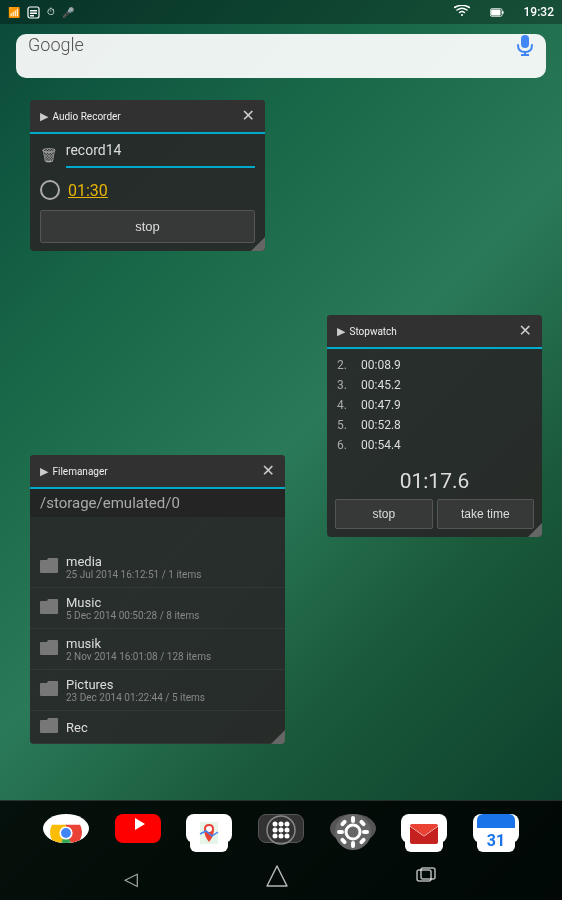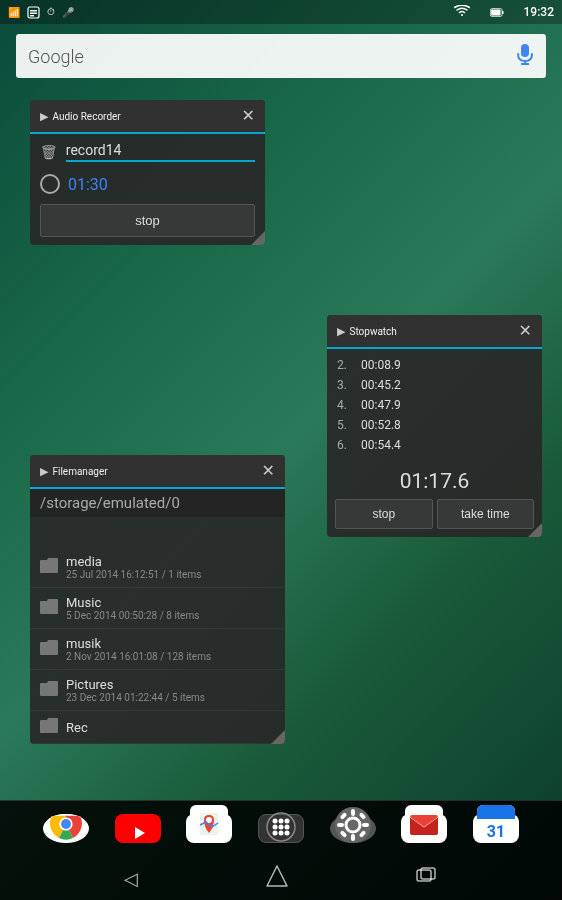--- a/index.html
+++ b/index.html
@@ -47,23 +47,23 @@
     }
 
     
     .search-bar {
       position: absolute;
       top: 34px;
       left: 16px;
       right: 16px;
       height: 44px;
       background: rgba(255,255,255,0.92);
-      border-radius: 3px;
-      display: flex;
-      align-items: center;
+      border-radius: 10px;
+      display: flex;
+      align-items: flex-start;
       padding: 0 12px;
       z-index: 50;
     }
     .search-bar-text {
       flex: 1;
       font-size: 18px;
       color: #555;
       font-weight: 300;
     }
     .mic-icon {
@@ -130,37 +130,38 @@
     }
     .trash-icon {
       color: #aaa;
       font-size: 14px;
     }
     .audio-filename {
       flex: 1;
       font-size: 14px;
       color: #ddd;
       border-bottom: 2px solid #00aacc;
-      padding-bottom: 2px;
+      padding-bottom: 8px;
     }
     .audio-timer-row {
       display: flex;
       align-items: center;
       gap: 8px;
       padding: 6px 0;
     }
     .record-circle {
       width: 20px;
       height: 20px;
       border-radius: 50%;
       border: 2px solid #aaa;
     }
     .audio-time {
       font-size: 16px;
-      color: #3b82f6;
+      color: #eab308;
+      text-decoration: underline;
     }
     .stop-btn {
       display: block;
       width: 100%;
       padding: 8px;
       background: rgba(60,60,60,0.8);
       border: 1px solid #555;
       color: #ddd;
       font-size: 13px;
       text-align: center;
@@ -274,21 +275,21 @@
       display: flex;
       align-items: center;
       justify-content: space-around;
       padding: 0 30px;
     }
     .dock-icon {
       width: 46px;
       height: 29px;
       border-radius: 8px;
       display: flex;
-      align-items: flex-end;
+      align-items: flex-start;
       justify-content: center;
       cursor: pointer;
       font-size: 22px;
       position: relative;
     }
     .nav-bar {
       height: 44px;
       display: flex;
       align-items: center;
       justify-content: space-around;

